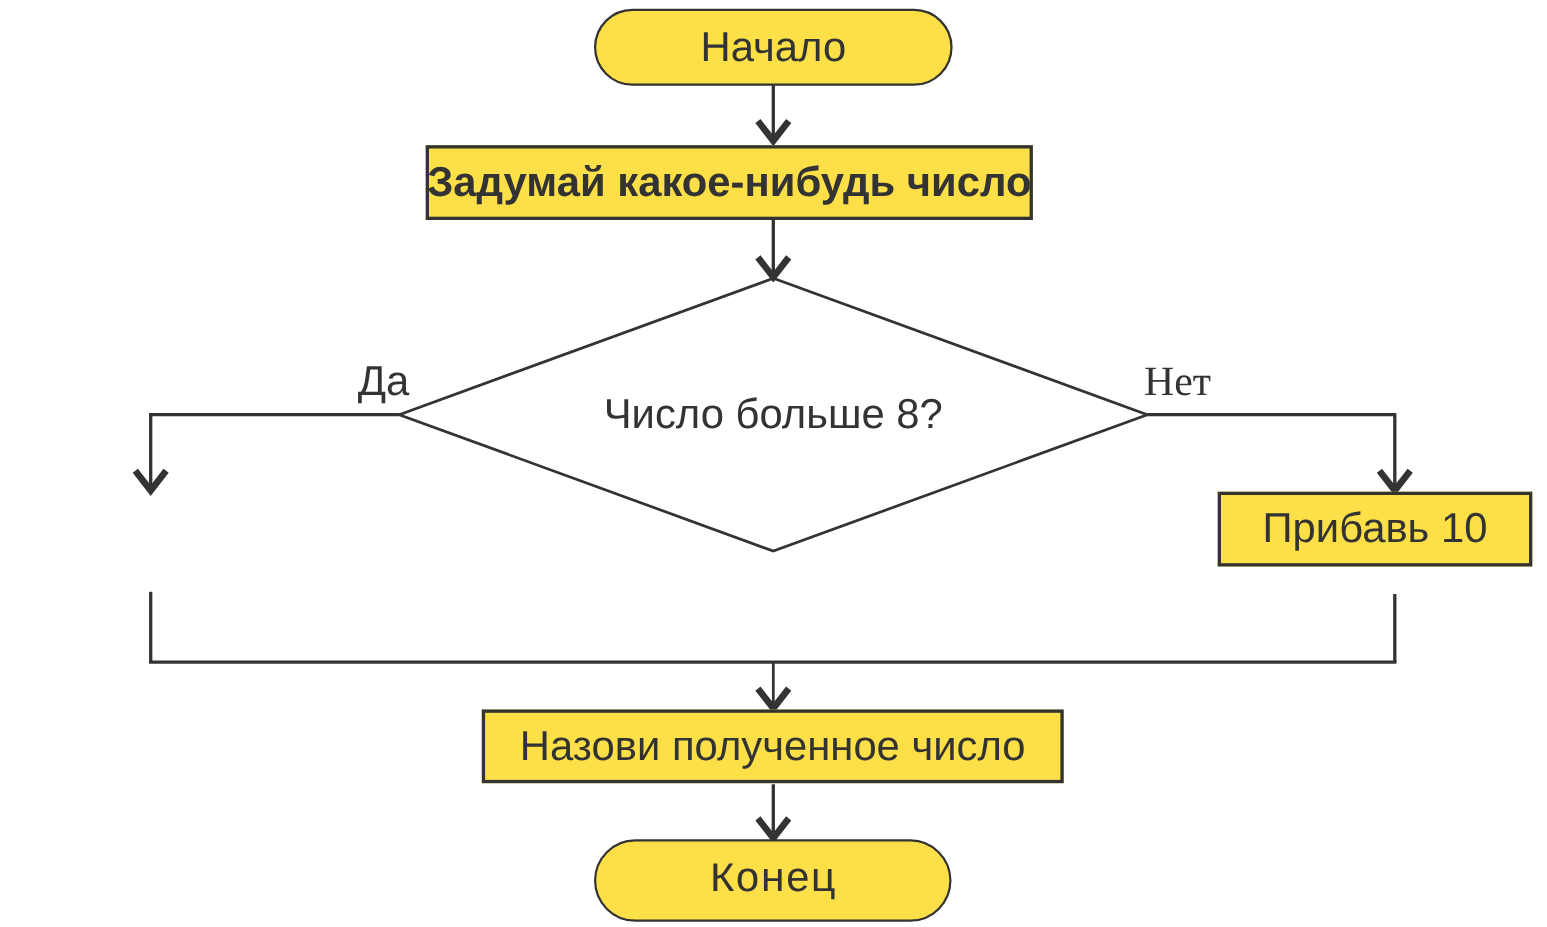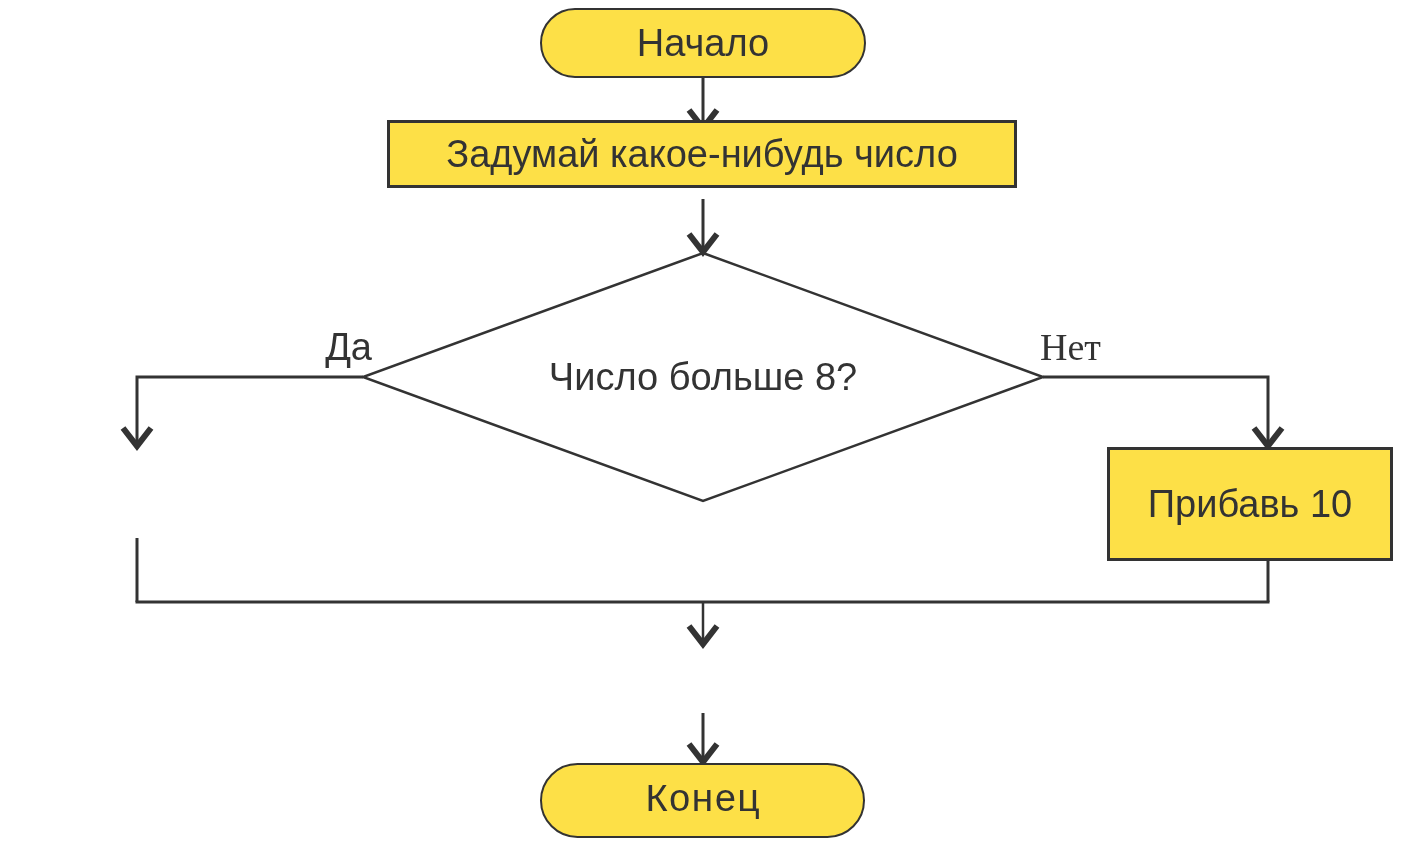--- a/index.html
+++ b/index.html
@@ -54,23 +54,23 @@
     background: transparent;
   }
   .branch-label {
     position: absolute;
     font-size: 38px;
     line-height: 1;
     white-space: nowrap;
     background: transparent;
   }
   #node-start   { left: 540px;  top: 8px;   width: 326px; height: 70px; }
-  #node-think   { left: 387px;  top: 120px; width: 630px; height: 68px; }
+  #node-think   { left: 387px;  top: 132px; width: 552px; height: 68px; font-weight: bold; }
   #node-subtract{ left: 13px;   top: 448px; width: 285px; height: 90px; }
-  #node-add     { left: 1107px; top: 447px; width: 286px; height: 114px; }
+  #node-add     { left: 1107px; top: 447px; width: 286px; height: 68px; }
   #node-say     { left: 438px;  top: 645px; width: 529px; height: 67px; }
   #node-end     { left: 540px;  top: 763px; width: 325px; height: 75px; font-family: Liberation Mono, monospace; }
   #decision-text{ left: 363px;  top: 253px; width: 680px; height: 248px; }
   #label-yes    { left: 312px;  top: 328px; width: 60px; text-align: right; }
   #label-no     { left: 1040px; top: 328px; font-family: Liberation Serif, serif; }
 </style>
 </head>
 <body>
 
 <div class="canvas">
@@ -110,16 +110,17 @@
 
   <div class="decision-label" id="decision-text">Число больше 8?</div>
 
   <div class="branch-label" id="label-yes">Да</div>
 
   <div class="branch-label" id="label-no">Нет</div>
 
 
   <div class="node process" id="node-add">Прибавь 10</div>
 
+  <div class="node process" id="node-say">Назови полученное число</div>
 
   <div class="node terminal" id="node-end">Конец</div>
 
 </div>
 
 </body></html>

